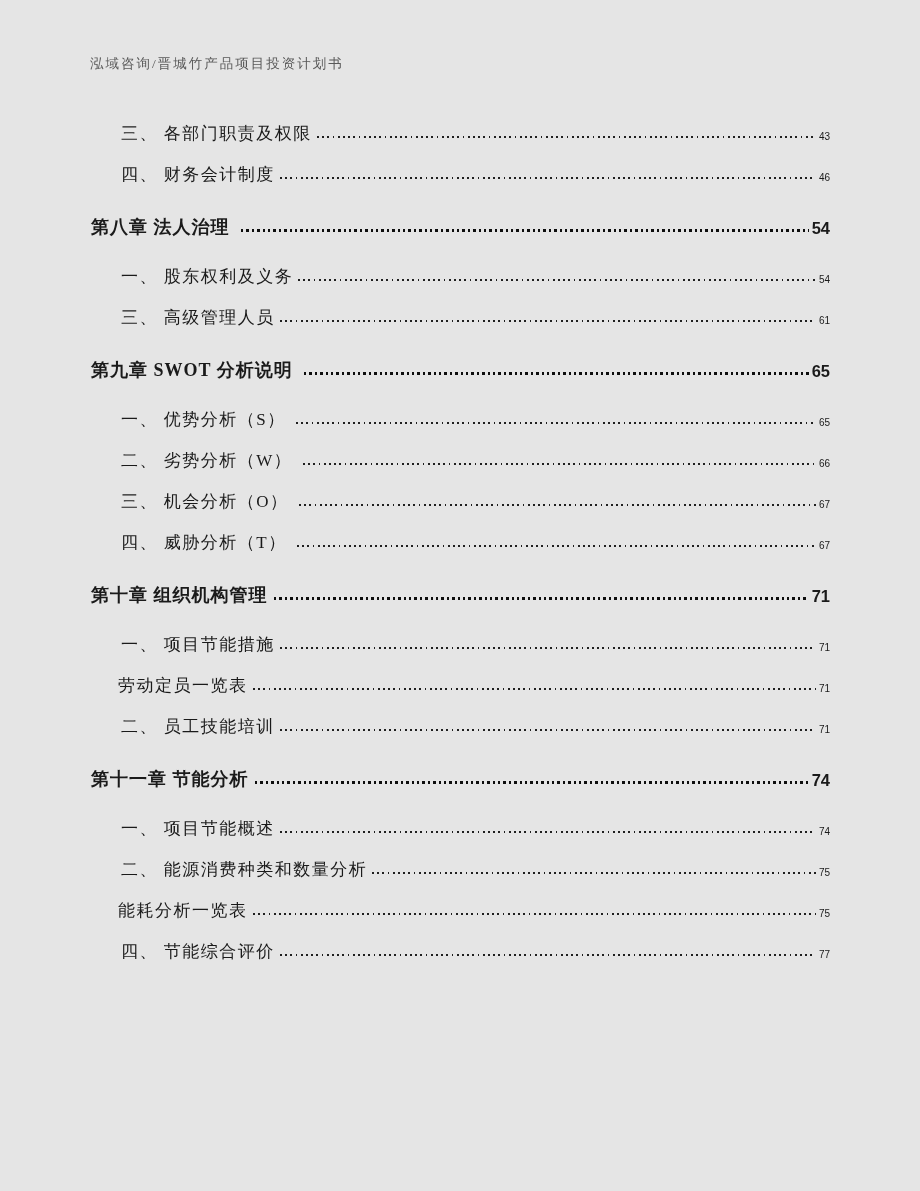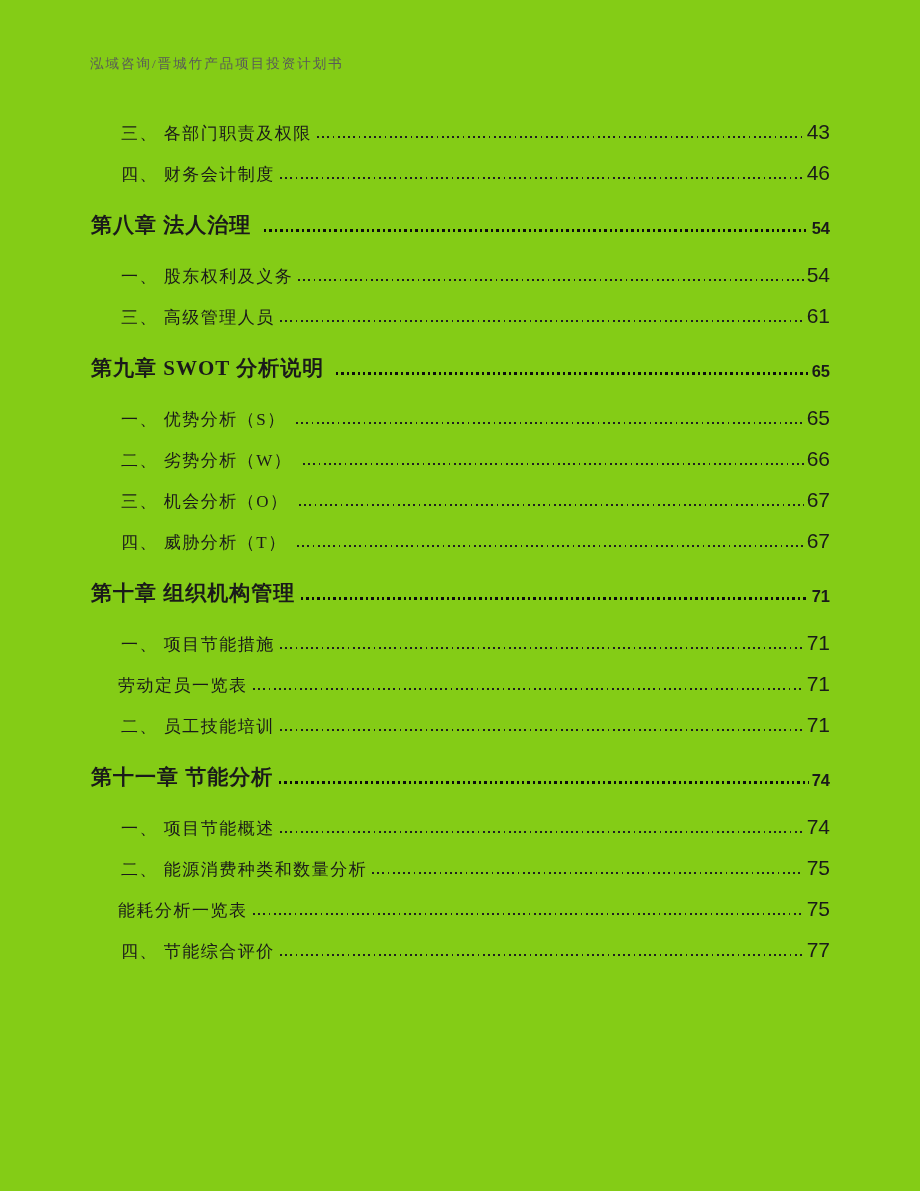--- a/index.html
+++ b/index.html
@@ -2,21 +2,21 @@
 <html><head>
 <meta charset="utf-8">
 <title>目录</title>
 <style>
   html,body{margin:0;padding:0;background:#ffffff;}
   .page{
     position:relative;
     width:920px;height:1191px;
     box-sizing:border-box;
     padding:55px 90px 0 90px;
-    background:#84cc16;
+    background:#e5e5e5;
     font-family:"Liberation Serif","DejaVu Serif",serif;
     color:#1a1a1a;
     overflow:hidden;
   }
   .doc-header{
     height:20px;
     font-size:13.5px;
     letter-spacing:2px;
     color:#595959;
     white-space:pre;
@@ -38,35 +38,35 @@
   .row .leader{
     flex:1;
     min-width:16px;
     height:2px;
     align-self:flex-end;
     margin:0 3px 4px 5px;
     background:repeating-linear-gradient(90deg,#1f1f1f 0 1.8px,transparent 1.8px 5.2px);
   }
   .row .pagenum{
     font-family:"Liberation Sans","DejaVu Sans",sans-serif;
-    font-size:21px;
+    font-size:10px;
     line-height:1;
     letter-spacing:0;
   }
   .lvl-item{padding-left:31px;}
   .lvl-plain{padding-left:28px;}
   .lvl-chapter{
     height:45px;
     margin-top:8px;
     margin-bottom:8px;
     font-weight:bold;
     padding-left:1px;
   }
   .lvl-chapter .label{
-    font-size:21px;
+    font-size:18px;
     letter-spacing:1px;
   }
   .lvl-chapter .leader{
     height:2.6px;
     margin:0 3px 4px 6px;
     background:repeating-linear-gradient(90deg,#0d0d0d 0 2.4px,transparent 2.4px 5.4px);
   }
   .lvl-chapter .pagenum{
     font-size:16.5px;
     font-weight:bold;

